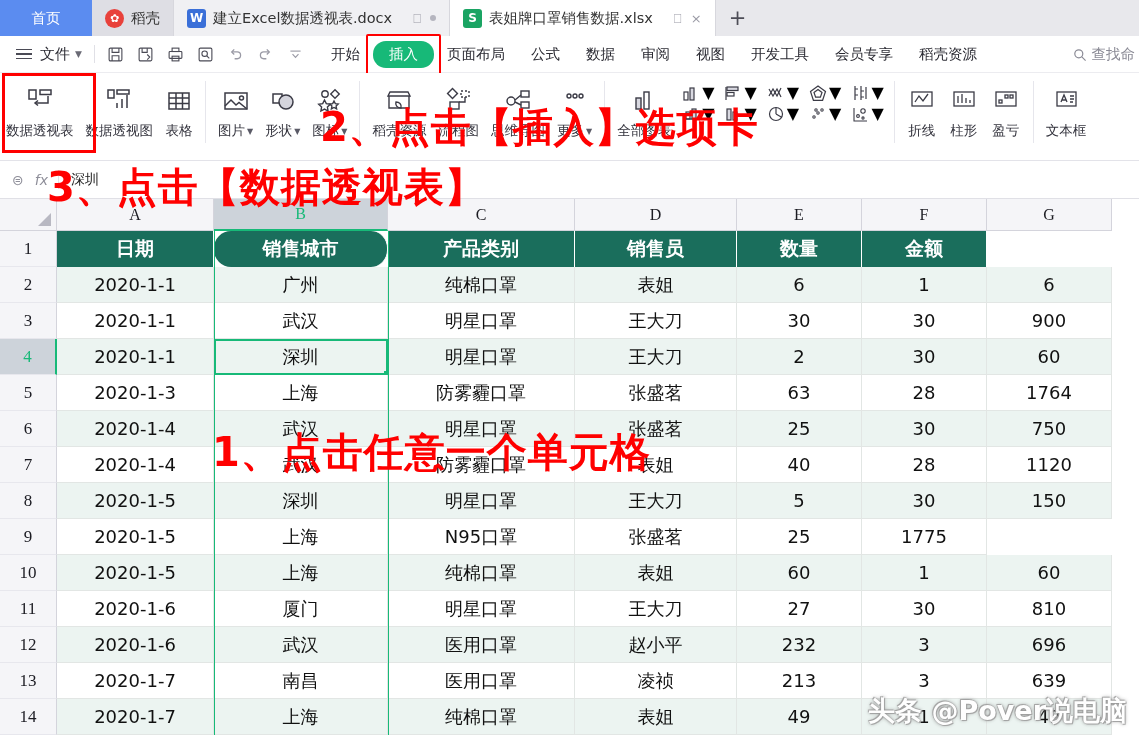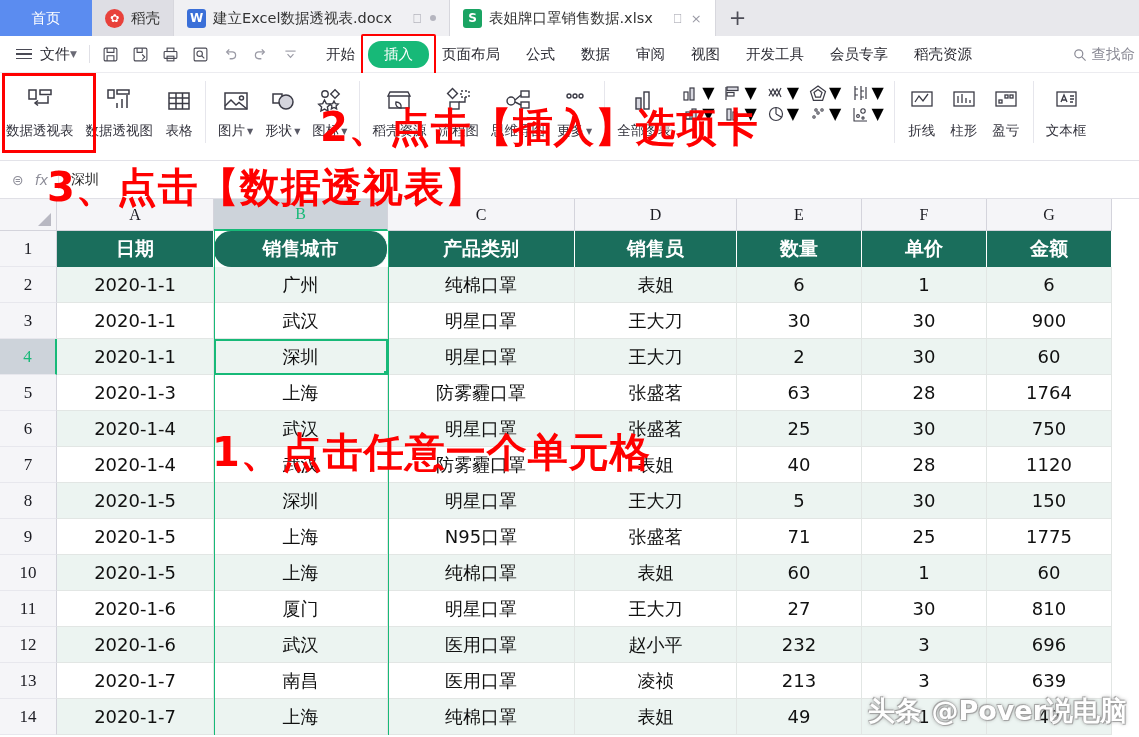--- a/index.html
+++ b/index.html
@@ -50,21 +50,21 @@
 
   
   .menubar {
     position: absolute; left: 0; top: 36px; width: 1139px; height: 37px;
     background: #ffffff; display: flex; align-items: center;
     border-bottom: 1px solid #ececf0;
   }
   .hamb { margin-left: 16px; display: flex; flex-direction: column; gap: 3px; }
   .hamb i { display: block; width: 16px; height: 1.6px; background: #4a4a55; }
   .file-btn {
-    display: flex; align-items: center; margin-left: 8px;
+    display: flex; align-items: center; gap: 5px; margin-left: 8px;
     font-size: 15px; color: #2b2b33;
   }
   .caret { font-size: 9px; color: #6a6a75; }
   .qa-sep { width: 1px; height: 18px; background: #e0e0e6; margin: 0 12px; }
   .qa-group { display: flex; align-items: center; gap: 13px; }
   .qa-ico { width: 17px; height: 17px; display: block; }
   .menu-items { display: flex; align-items: center; margin-left: 14px; gap: 0; }
   .menu-item {
     font-size: 14.5px; color: #2b2b33; padding: 4px 13px;
     white-space: nowrap; position: relative;
@@ -628,21 +628,20 @@
         <div class="rowhead" style="height: 36px;">13</div>
         <div class="rowhead" style="height: 36px;">14</div>
       </div>
     <div class="cells" id="cells">
         <div class="grow header" style="height: 36px;">
           <div class="gcell" style="width: 157px; height: 36px;">日期</div>
           <div class="gcell" style="width: 174px; height: 36px; border-radius: 17px;">销售城市</div>
           <div class="gcell" style="width: 187px; height: 36px;">产品类别</div>
           <div class="gcell" style="width: 162px; height: 36px;">销售员</div>
           <div class="gcell" style="width: 125px; height: 36px;">数量</div>
-          <div class="gcell" style="width: 125px; height: 36px;">单价</div>
           <div class="gcell" style="width: 125px; height: 36px;">金额</div>
         </div>
         <div class="grow band" style="height: 36px;">
           <div class="gcell" style="width: 157px; height: 36px;">2020-1-1</div>
           <div class="gcell" style="width: 174px; height: 36px;">广州</div>
           <div class="gcell" style="width: 187px; height: 36px;">纯棉口罩</div>
           <div class="gcell" style="width: 162px; height: 36px;">表姐</div>
           <div class="gcell" style="width: 125px; height: 36px;">6</div>
           <div class="gcell" style="width: 125px; height: 36px;">1</div>
           <div class="gcell" style="width: 125px; height: 36px;">6</div>
@@ -699,21 +698,20 @@
           <div class="gcell" style="width: 162px; height: 36px;">王大刀</div>
           <div class="gcell" style="width: 125px; height: 36px;">5</div>
           <div class="gcell" style="width: 125px; height: 36px;">30</div>
           <div class="gcell" style="width: 125px; height: 36px;">150</div>
         </div>
         <div class="grow plain" style="height: 36px;">
           <div class="gcell" style="width: 157px; height: 36px;">2020-1-5</div>
           <div class="gcell" style="width: 174px; height: 36px;">上海</div>
           <div class="gcell" style="width: 187px; height: 36px;">N95口罩</div>
           <div class="gcell" style="width: 162px; height: 36px;">张盛茗</div>
-          <div class="gcell" style="width: 125px; height: 36px;">71</div>
           <div class="gcell" style="width: 125px; height: 36px;">25</div>
           <div class="gcell" style="width: 125px; height: 36px;">1775</div>
         </div>
         <div class="grow band" style="height: 36px;">
           <div class="gcell" style="width: 157px; height: 36px;">2020-1-5</div>
           <div class="gcell" style="width: 174px; height: 36px;">上海</div>
           <div class="gcell" style="width: 187px; height: 36px;">纯棉口罩</div>
           <div class="gcell" style="width: 162px; height: 36px;">表姐</div>
           <div class="gcell" style="width: 125px; height: 36px;">60</div>
           <div class="gcell" style="width: 125px; height: 36px;">1</div>

